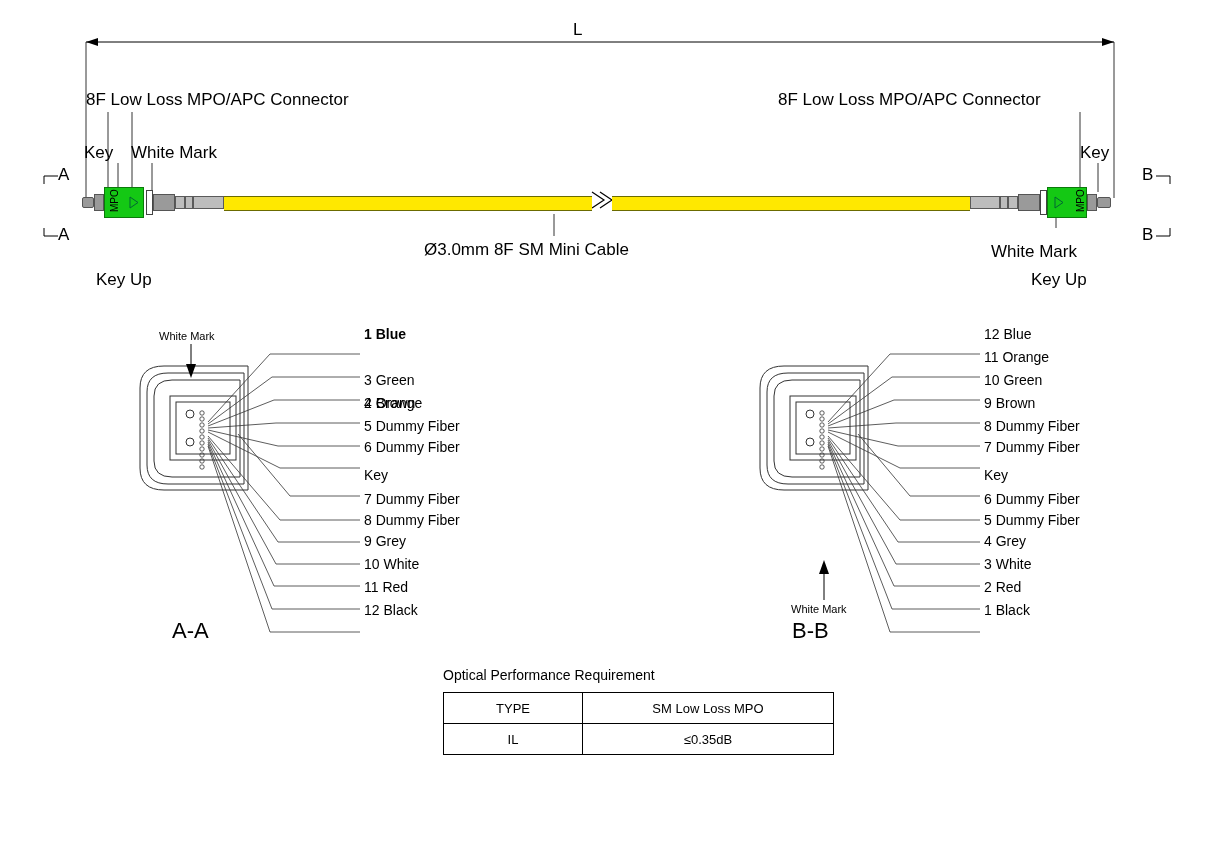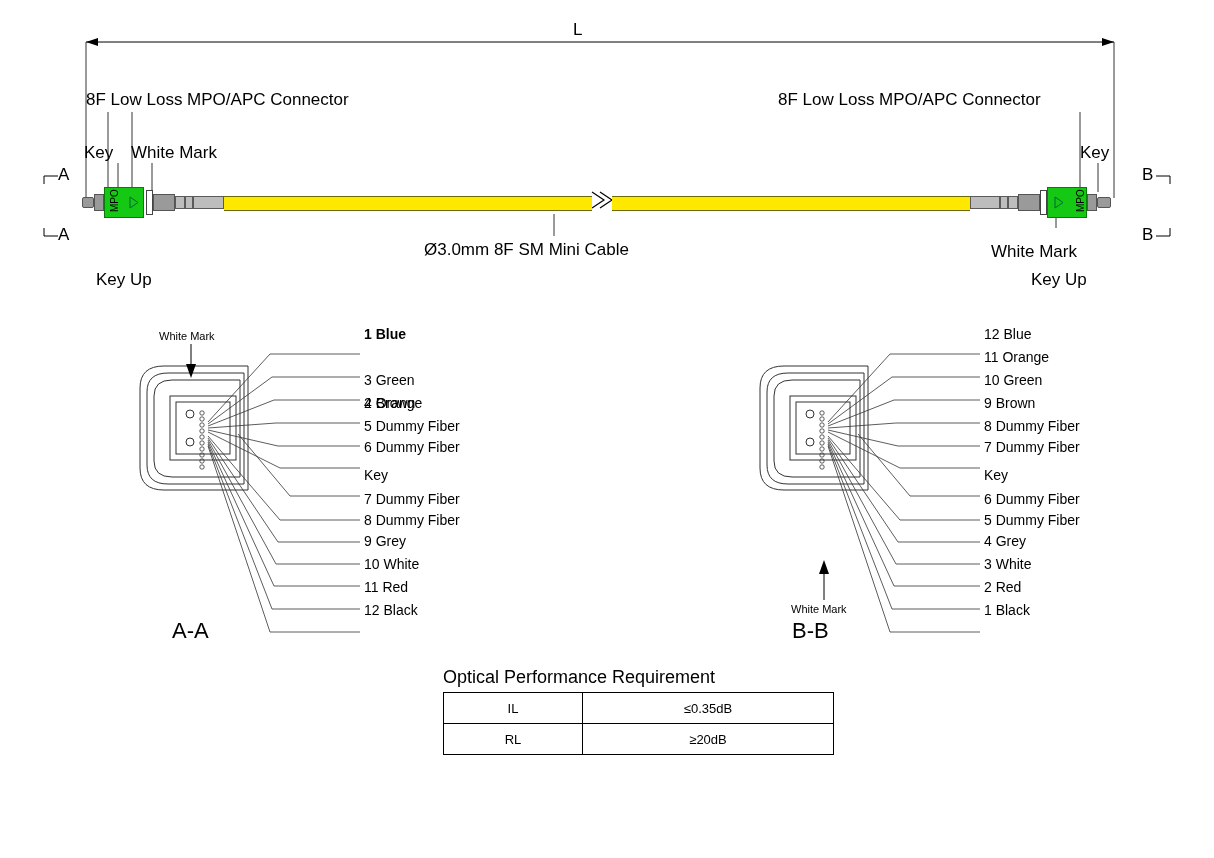--- a/index.html
+++ b/index.html
@@ -30,21 +30,21 @@
   .t17 { font-size: 17px; }
   .t26 { font-size: 22px; }
 
   svg { display: block; }
 
   
   .opt-title {
     position: absolute;
     left: 443px;
     top: 667px;
-    font-size: 18px;
+    font-size: 14px;
   }
   table.opt {
     position: absolute;
     left: 443px;
     top: 692px;
     border-collapse: collapse;
     font-size: 13px;
   }
   table.opt td {
     border: 1px solid #000;
@@ -306,23 +306,23 @@
     <div class="txt t14" style="left:984px; top:580px;">2 Red</div>
     <div class="txt t14" style="left:984px; top:603px;">1 Black</div>
   </div>
 
   <div class="txt t26" style="left:792px; top:620px;">B-B</div>
 
   <div class="opt-title">Optical Performance Requirement</div>
   <table class="opt">
     <tbody>
       <tr>
+        <td class="c1">TYPE</td>
+        <td class="c2">SM Low Loss MPO</td>
+      </tr>
+      <tr>
         <td class="c1">IL</td>
         <td class="c2">≤0.35dB</td>
       </tr>
-      <tr>
-        <td class="c1">RL</td>
-        <td class="c2">≥20dB</td>
-      </tr>
     </tbody>
   </table>
 
 </div>
 
 </body></html>

